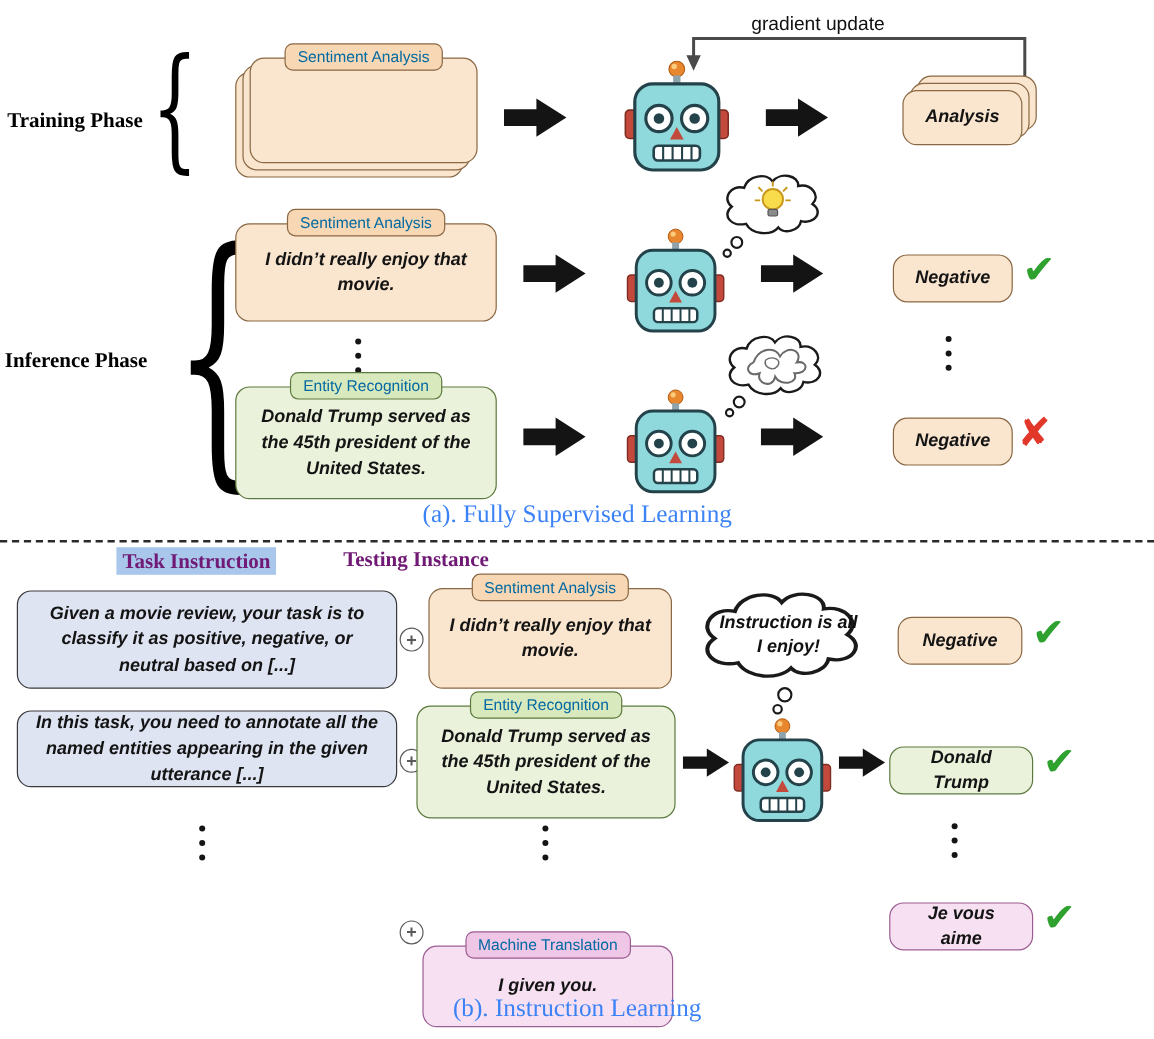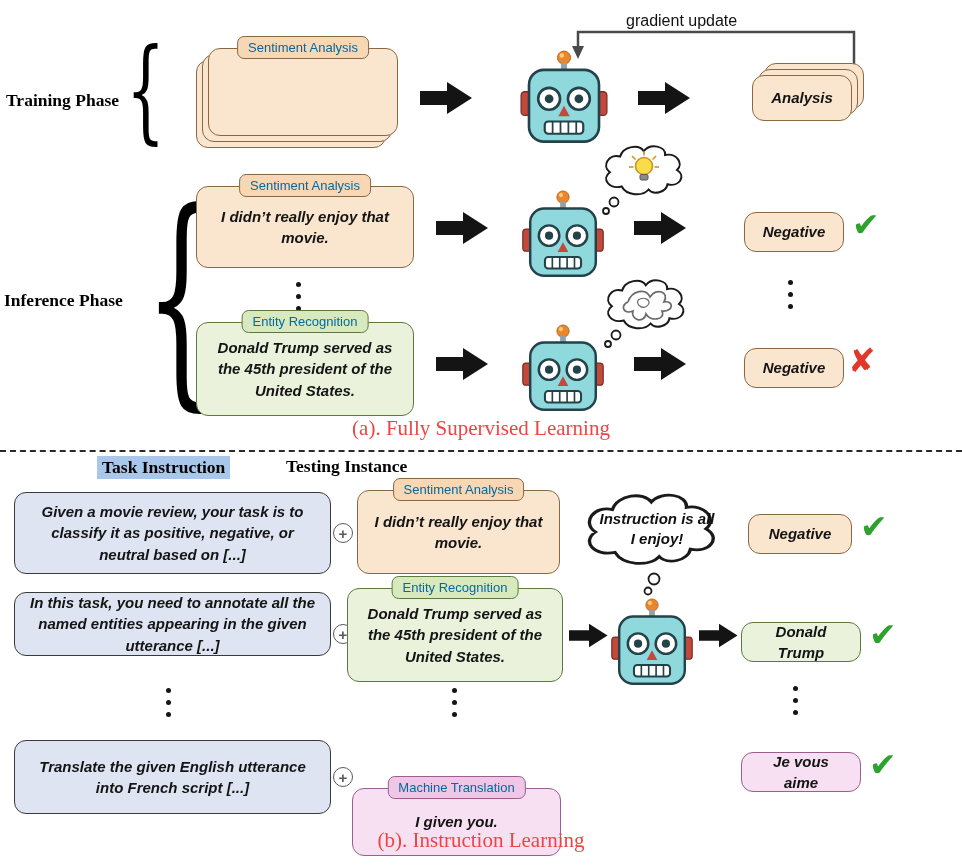--- a/index.html
+++ b/index.html
@@ -44,25 +44,25 @@
   
   .phase {
     position:absolute; font-family:"Liberation Serif", serif; font-weight:700;
     font-size:17.5px; color:#000; white-space:nowrap;
   }
   .brace {
     position:absolute; font-family:"DejaVu Serif", serif; line-height:1; color:#000;
   }
   .caption {
     position:absolute; left:0; width:962px; text-align:center;
-    font-family:"Liberation Serif", serif; font-size:21px; color:#ef4444;
+    font-family:"Liberation Serif", serif; font-size:21px; color:#3b82f6;
   }
   .colhead {
     position:absolute; font-family:"Liberation Serif", serif; font-weight:700;
-    font-size:17.5px; color:#000000; white-space:nowrap;
+    font-size:17.5px; color:#701a75; white-space:nowrap;
   }
   .hl { background:#A9C7EB; padding:1px 5px; }
   .gulabel { position:absolute; font-size:16px; color:#111; white-space:nowrap; }
   .thought-text {
     position:absolute; font-size:15px; font-weight:700; font-style:italic;
     text-align:center; line-height:1.35; color:#111;
   }
 
   
   .vdots { position:absolute; display:flex; flex-direction:column; gap:7px; align-items:center; }
@@ -286,23 +286,20 @@
       <i></i>
       <i></i>
       <i></i>
     </div>
   <div class="vdots" style="left:793px;top:686px">
       <i></i>
       <i></i>
       <i></i>
     </div>
 
-  <div class="card blue" style="left:14px;top:740px;width:317px;height:74px">
-    <div class="card-text">Translate the given English utterance into French script [...]</div>
-  </div>
   <span class="oplus" style="left:333px;top:767px">+</span>
   <div class="card pink" style="left:352px;top:788px;width:209px;height:68px">
     <div class="tag pink-tag">Machine Translation</div>
     <div class="card-text">I given you.</div>
   </div>
 
   <div class="card pink" style="left:741px;top:752px;width:120px;height:40px">
     <div class="card-text">Je vous aime</div>
   </div>
   <span class="mark ok" style="left:869px;top:748px">✔</span>

